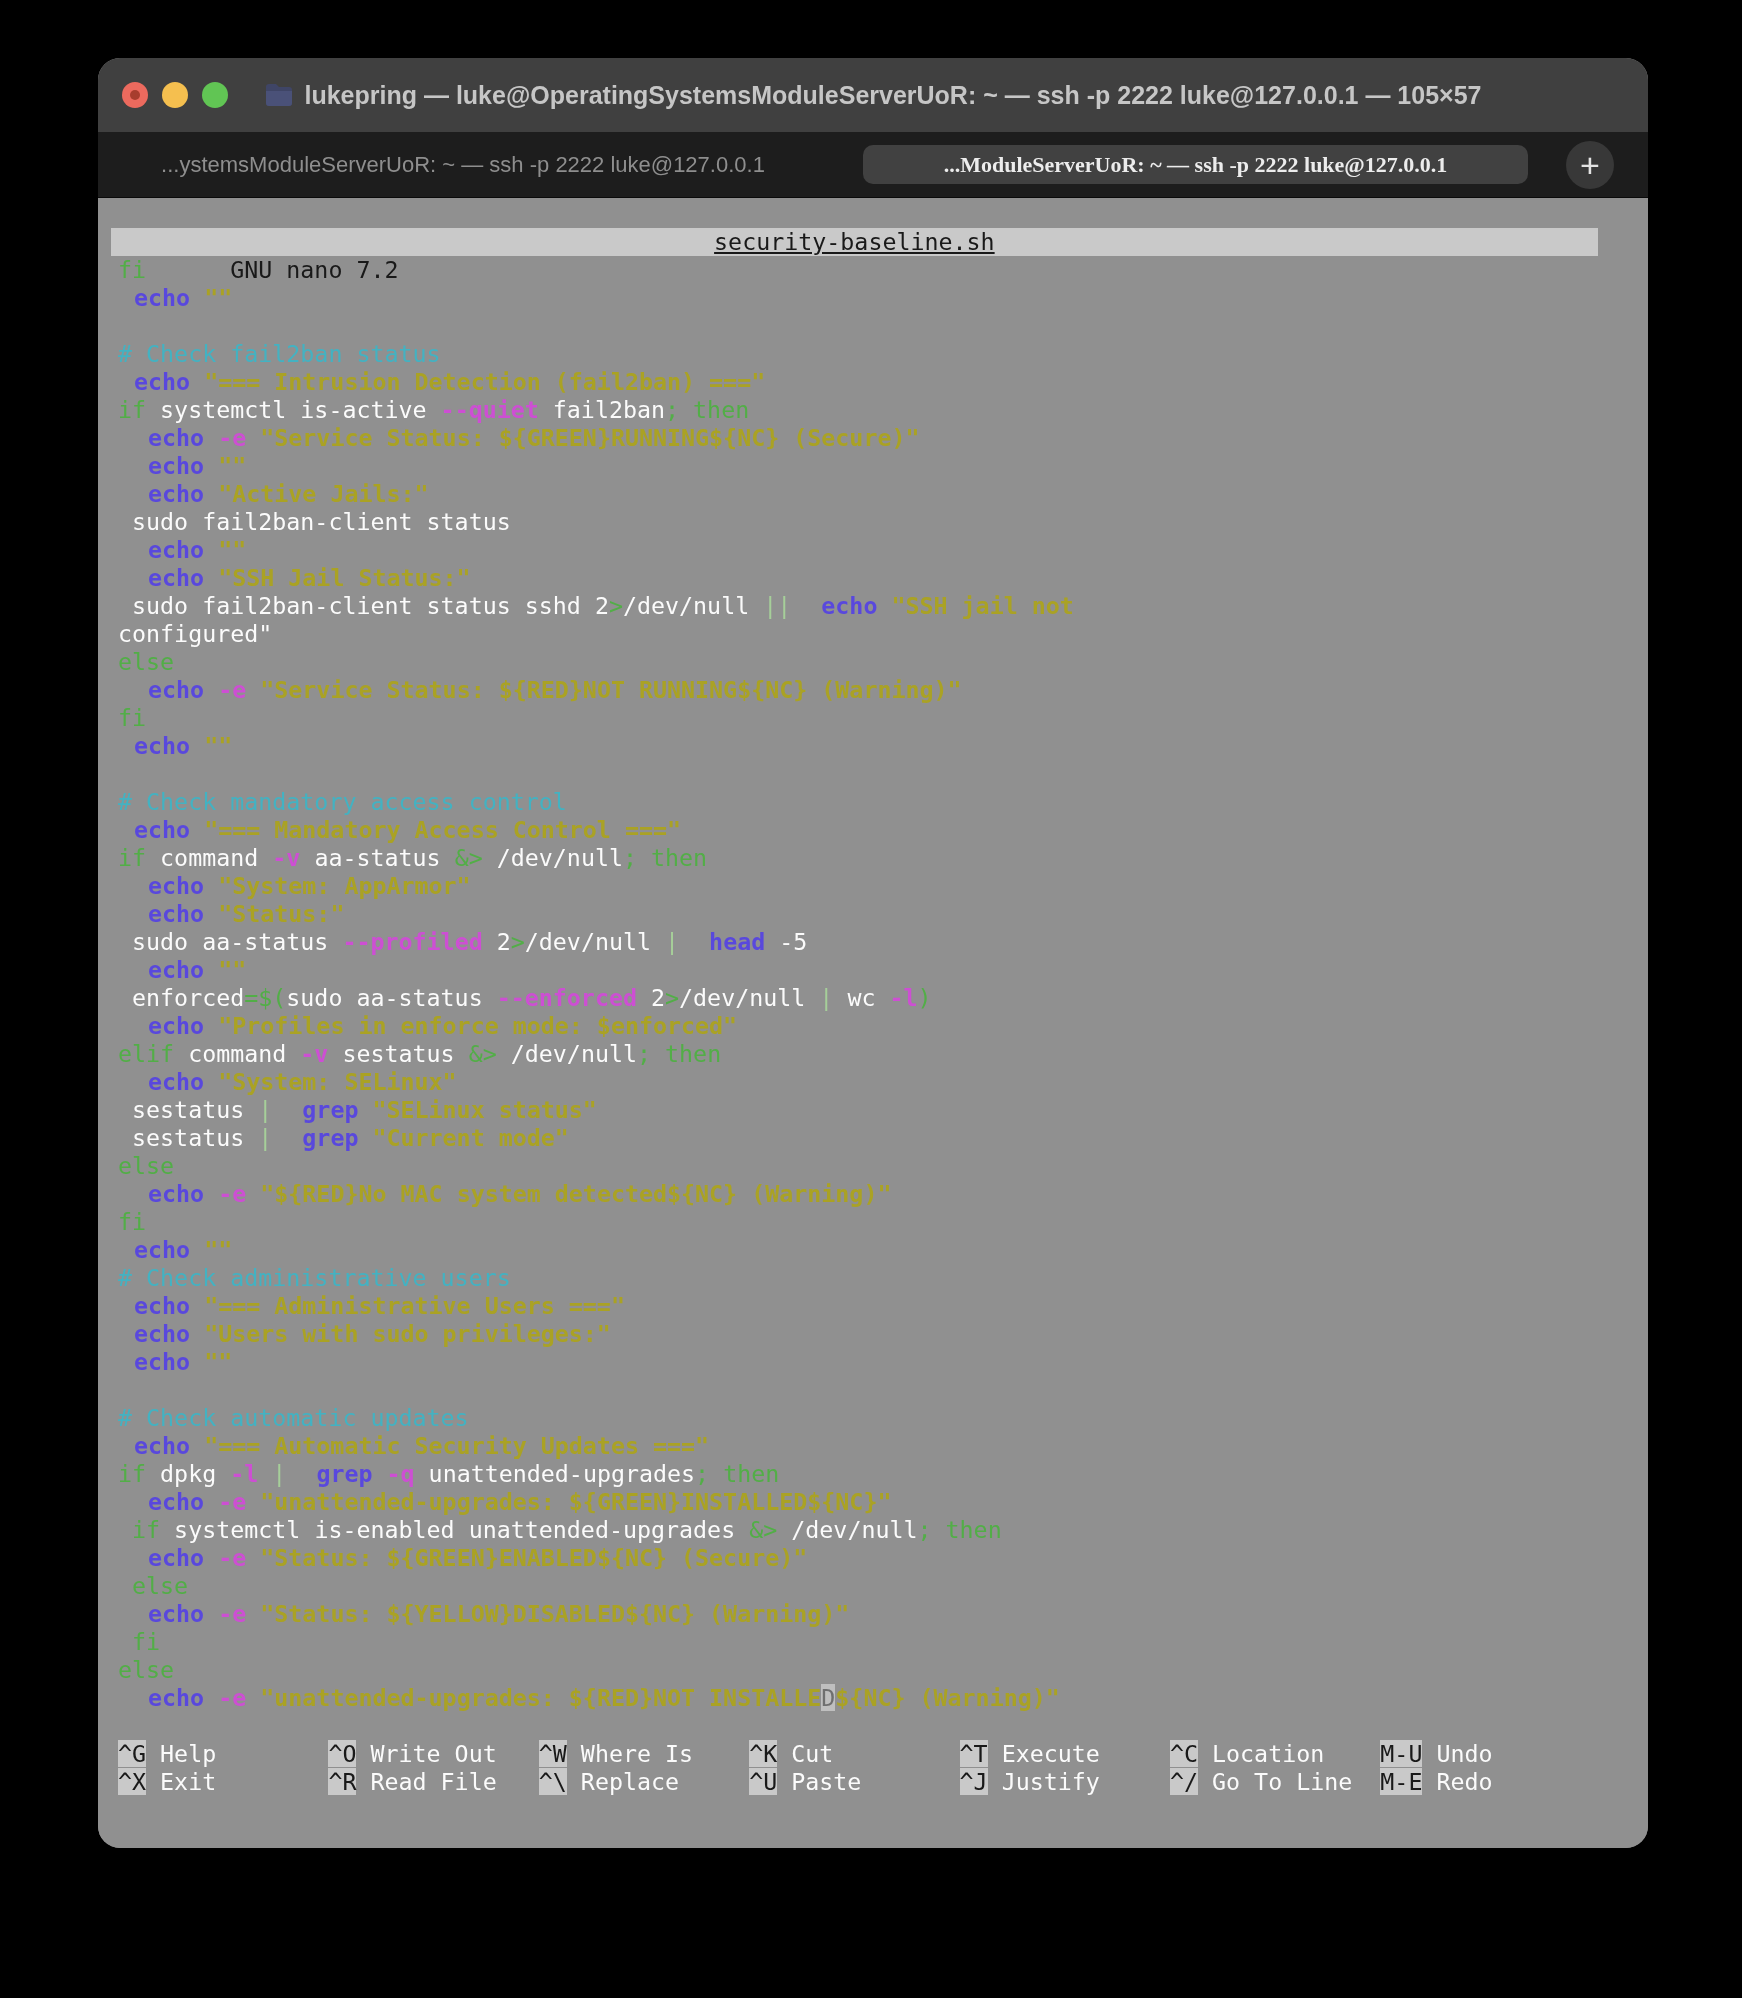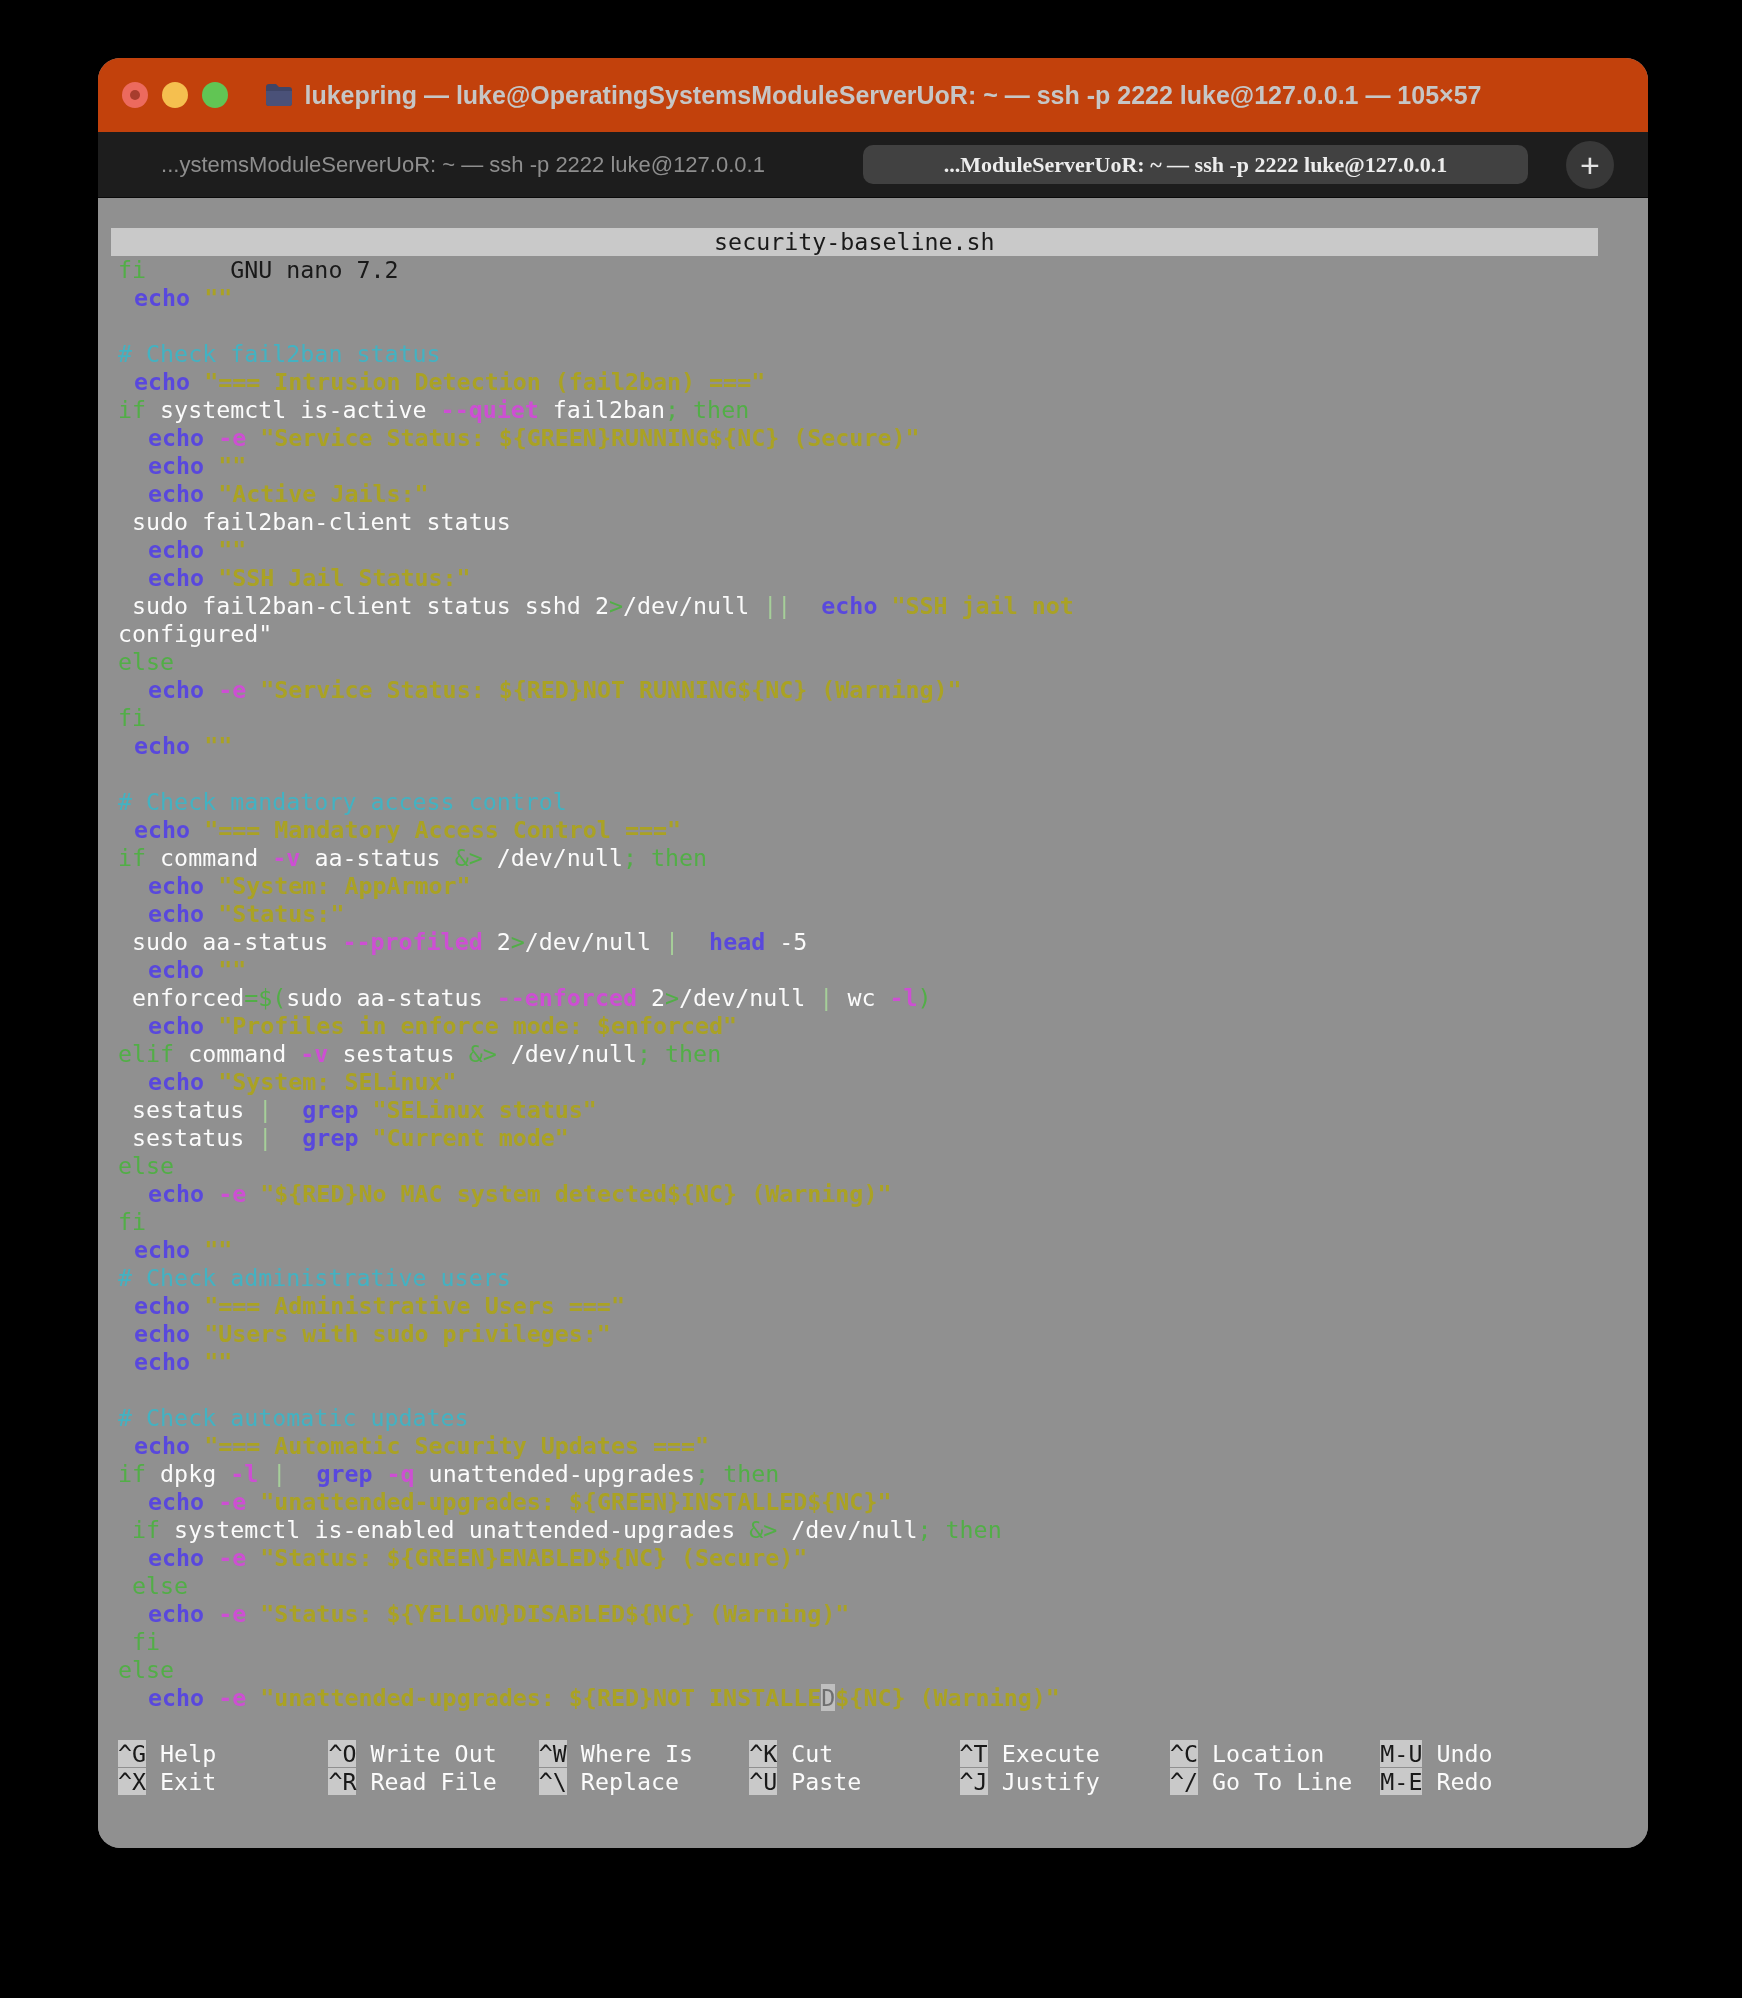--- a/index.html
+++ b/index.html
@@ -5,21 +5,21 @@
   * { margin:0; padding:0; box-sizing:border-box; }
   html,body { width:1742px; height:1998px; }
   body { background:#000; position:relative; overflow:hidden;
          font-family:"Liberation Sans", sans-serif; }
 
   .window { position:absolute; left:98px; top:58px; width:1550px; height:1790px;
             border-radius:22px; overflow:hidden; background:#909090;
             box-shadow:0 30px 80px rgba(0,0,0,.8); }
 
   
-  .titlebar { height:74px; background:#c2410c; position:relative;
+  .titlebar { height:74px; background:#404040; position:relative;
               display:flex; align-items:center; }
   .lights { position:absolute; left:24px; top:0; height:100%;
             display:flex; align-items:center; gap:14px; }
   .light { width:26px; height:26px; border-radius:50%; }
   .light-red { background:#ec6a5e; position:relative; }
   .light-red::after { content:""; position:absolute; left:8px; top:8px;
             width:10px; height:10px; border-radius:50%; background:#a83d2e; }
   .light-yellow { background:#f5bf4f; }
   .light-green { background:#61c554; }
   .titletext { margin:0 auto; display:flex; align-items:center; gap:12px;
@@ -42,21 +42,21 @@
   
   .term { position:absolute; left:0; top:148px; width:100%; bottom:0;
           background:#909090; padding:22px 0 0 20px;
           font-family:"DejaVu Sans Mono", monospace;
           font-size:23.3px; line-height:28px; color:#fbfbfb; }
   .row { height:28px; white-space:pre; }
 
   .nanobar { position:relative; background:#c9c9c9; color:#191919;
              width:105ch; margin-left:-7px; padding:0 7px; box-sizing:content-box; }
   .nanobar .app { display:inline-block; padding-left:2ch; }
-  .nanobar .fname { position:absolute; left:50%; top:0; transform:translateX(-50%); }
+  .nanobar .fname { position:absolute; left:50%; top:0; transform:translateX(-50%);text-decoration:underline; }
 
   
   .w { color:#fbfbfb; }
   .g { color:#52ae47; }
   .p { color:#a6cf99; }
   .b { color:#5948dd; font-weight:bold;margin-left:16px; }
   .s { color:#aaa224; font-weight:bold; }
   .c { color:#43b2c2; }
   .m { color:#cd4fd3; font-weight:bold; }
   .x { background:#bfbfbf; color:#6f6f6f; }

